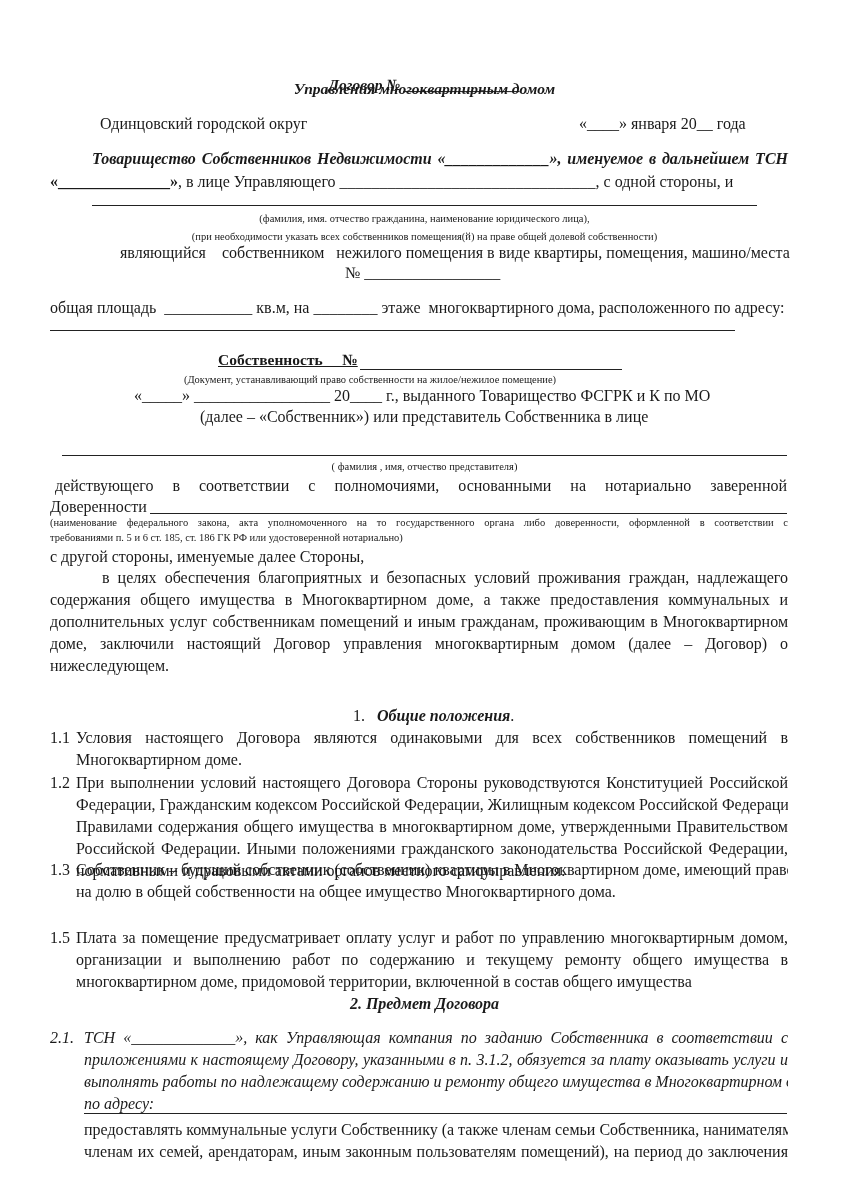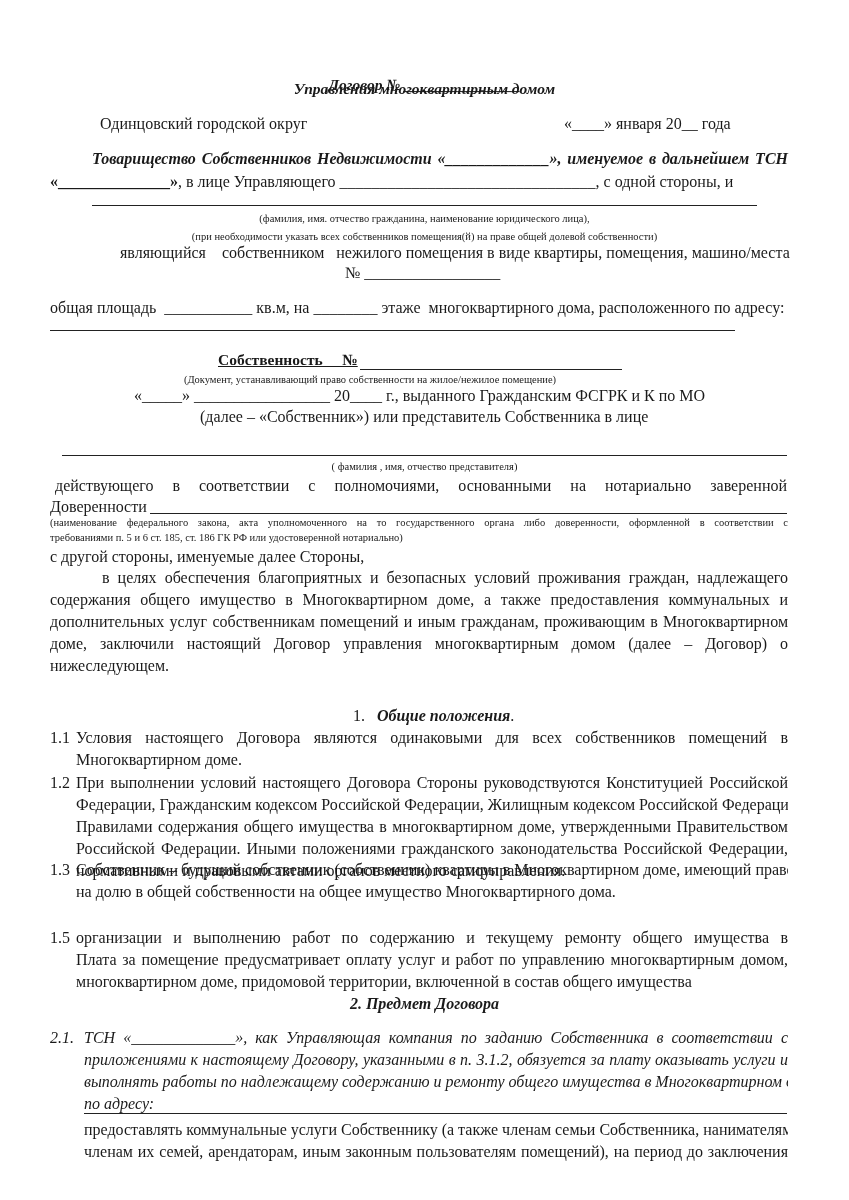--- a/index.html
+++ b/index.html
@@ -25,51 +25,51 @@
 </style>
 </head>
 <body>
 
 <div class="page">
 
   <div class="abs bi f15" style="left:0; width:849px; top:60px; text-align:center;margin-top:16px;">Договор № _______________</div>
   <div class="abs bi f15" style="left:0; width:849px; top:80px; text-align:center;">Управления многоквартирным домом</div>
 
   <div class="abs f16" style="left:100px; top:115px;">Одинцовский городской округ</div>
-  <div class="abs f16" style="left:564px; top:115px;">«____» января 20__ года</div>
+  <div class="abs f16" style="left:579px; top:115px;">«____» января 20__ года</div>
 
   <div class="abs bi f16" style="left:92px; width:696px; top:150px; text-align:justify; text-align-last:justify; white-space:nowrap;">Товарищество Собственников Недвижимости «_____________», именуемое в дальнейшем ТСН</div>
   <div class="abs f16" style="left:50px; top:173px;"><span class="b">«______________»</span><span>, в лице Управляющего ________________________________, с одной стороны, и</span></div>
 
   <div class="rule" style="left:92px; width:665px; top:205px;"></div>
   <div class="abs small" style="left:0; width:849px; top:213px; text-align:center;">(фамилия, имя. отчество гражданина, наименование юридического лица),</div>
   <div class="abs small" style="left:0; width:849px; top:231px; text-align:center;">(при необходимости указать всех собственников помещения(й) на праве общей долевой собственности)</div>
   <div class="abs f16" style="left:120px; top:244px; white-space:pre;">являющийся    собственником   нежилого помещения в виде квартиры, помещения, машино/места</div>
   <div class="abs f16" style="left:345px; top:264px;">№ _________________</div>
   <div class="abs f16" style="left:50px; width:738px; top:299px; white-space:pre; text-align:justify;">общая площадь  ___________ кв.м, на ________ этаже  многоквартирного дома, расположенного по адресу:</div>
   <div class="rule" style="left:50px; width:685px; top:330px;"></div>
 
   <div class="abs b u f15" style="left:218px; top:351px; white-space:pre;">Собственность     №</div>
   <div class="rule" style="left:360px; width:262px; top:369px;"></div>
   <div class="abs small" style="left:0; width:740px; top:374px; text-align:center;">(Документ, устанавливающий право собственности на жилое/нежилое помещение)</div>
-  <div class="abs f16" style="left:134px; top:387px;">«_____» _________________ 20____ г., выданного   Гражданским ФСГРК и К по МО</div>
+  <div class="abs f16" style="left:134px; top:387px;">«_____» _________________ 20____ г., выданного   Товарищество ФСГРК и К по МО</div>
   <div class="abs f16" style="left:200px; top:408px;">(далее – «Собственник») или представитель Собственника в лице</div>
   <div class="rule" style="left:62px; width:725px; top:455px;"></div>
   <div class="abs small" style="left:0; width:849px; top:461px; text-align:center;">( фамилия , имя, отчество представителя)</div>
 
   <div class="abs f16" style="left:55px; width:732px; top:477px; text-align:justify; text-align-last:justify; white-space:nowrap;">действующего в соответствии с полномочиями, основанными на нотариально заверенной</div>
   <div class="abs f16" style="left:50px; top:498px;">Доверенности</div>
   <div class="rule" style="left:150px; width:637px; top:513px;"></div>
   <div class="abs small" style="left:50px; width:738px; top:517px; text-align:justify; text-align-last:justify; white-space:nowrap;">(наименование федерального закона, акта уполномоченного на то государственного органа либо доверенности, оформленной в соответствии с</div>
   <div class="abs small" style="left:50px; top:532px;">требованиями п. 5 и 6 ст. 185, ст. 186 ГК РФ или удостоверенной нотариально)</div>
 
   <div class="abs f16" style="left:50px; top:548px;">с другой стороны, именуемые далее Стороны,</div>
   <div class="para" style="left:50px; width:738px; top:567px;">
     <span class="ln" style="padding-left:52px;">в целях обеспечения благоприятных и безопасных условий проживания граждан, надлежащего</span>
-    <span class="ln">содержания общего имущество в Многоквартирном доме, а также предоставления коммунальных и</span>
+    <span class="ln">содержания общего имущества в Многоквартирном доме, а также предоставления коммунальных и</span>
     <span class="ln">дополнительных услуг собственникам помещений и иным гражданам, проживающим в Многоквартирном</span>
     <span class="ln">доме, заключили настоящий Договор управления многоквартирным домом (далее – Договор) о</span>
     <span class="ln last">нижеследующем.</span>
   </div>
 
   <div class="abs f16" style="left:353px; top:707px;">
     <span>1.</span>&nbsp;&nbsp;&nbsp;<span class="bi">Общие положения</span><span>.</span>
   </div>
 
   <div class="item" style="top:727px; height:44px;">
@@ -96,22 +96,22 @@
     <div class="body">
       <span class="ln">Собственник – будущий собственник (собственник) квартиры в Многоквартирном доме, имеющий право</span>
       <span class="ln last">на долю в общей собственности на общее имущество Многоквартирного дома.</span>
     </div>
   </div>
 
 
   <div class="item" style="top:927px; height:66px;">
     <span class="num">1.5</span>
     <div class="body">
+      <span class="ln">Плата за помещение предусматривает оплату услуг и работ по управлению многоквартирным домом,</span>
       <span class="ln">организации и выполнению работ по содержанию и текущему ремонту общего имущества в</span>
-      <span class="ln">Плата за помещение предусматривает оплату услуг и работ по управлению многоквартирным домом,</span>
       <span class="ln last">многоквартирном доме, придомовой территории, включенной в состав общего имущества</span>
     </div>
   </div>
 
   <div class="abs bi f16" style="left:0; width:849px; top:995px; text-align:center;">2. Предмет Договора</div>
 
   <div class="item" style="top:1027px; height:88px;font-style:italic;">
     <span class="num">2.1.</span>
     <div class="body" style="left:34px; width:704px;">
       <span class="ln">ТСН «_____________», как Управляющая компания по заданию Собственника в соответствии с</span>

